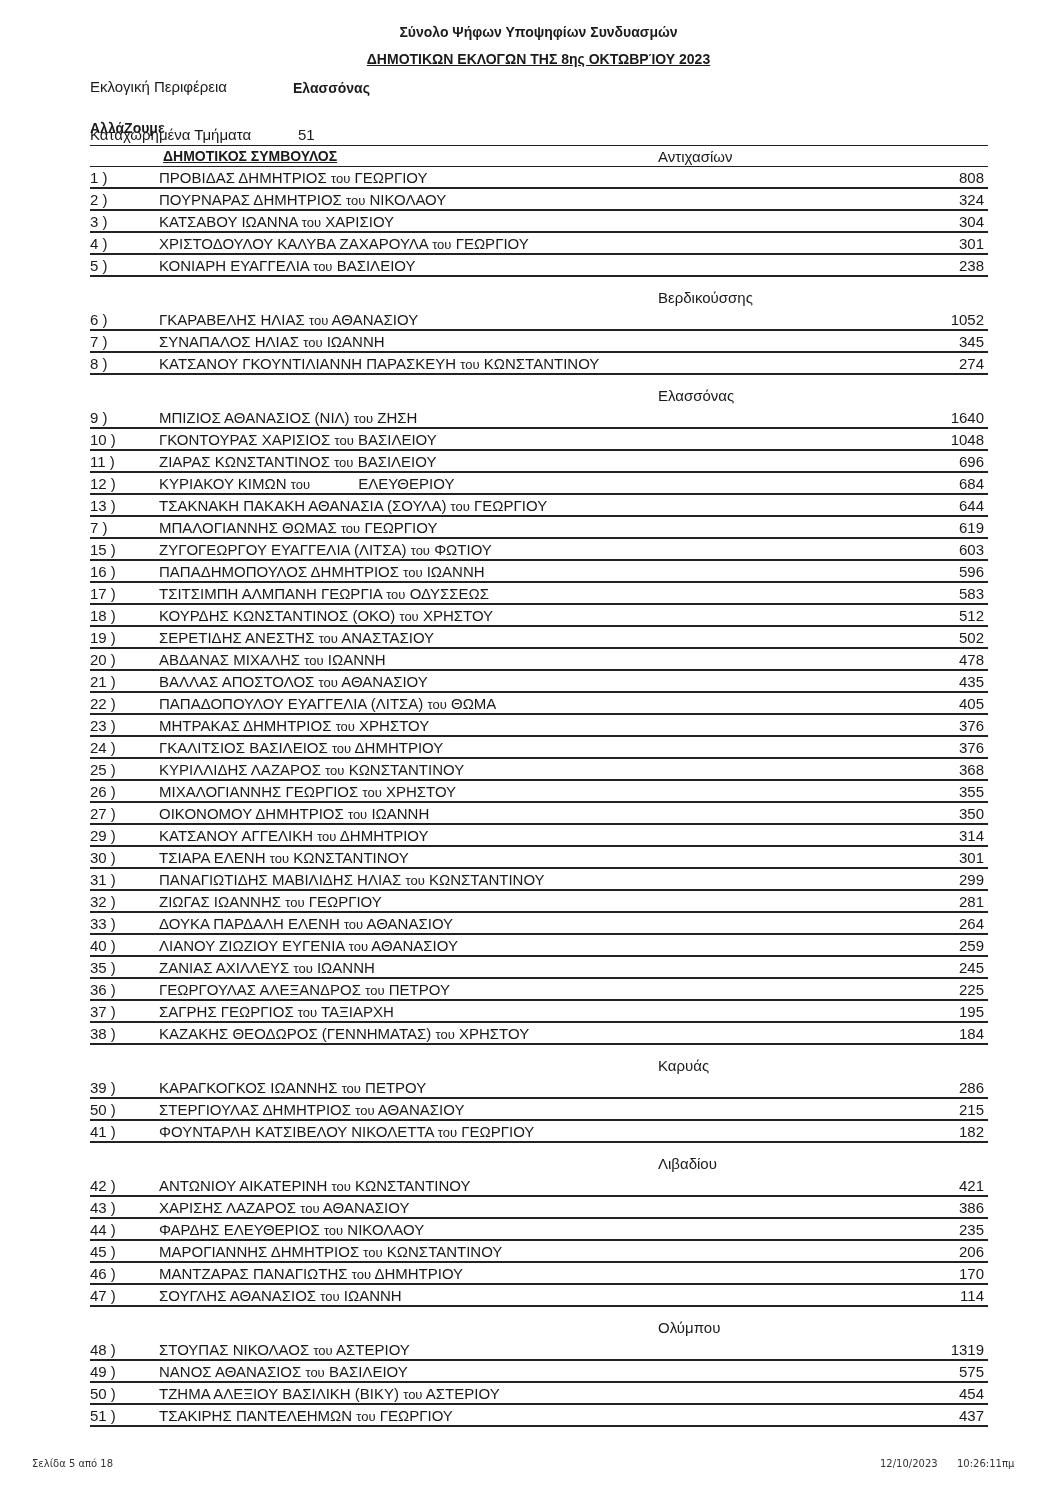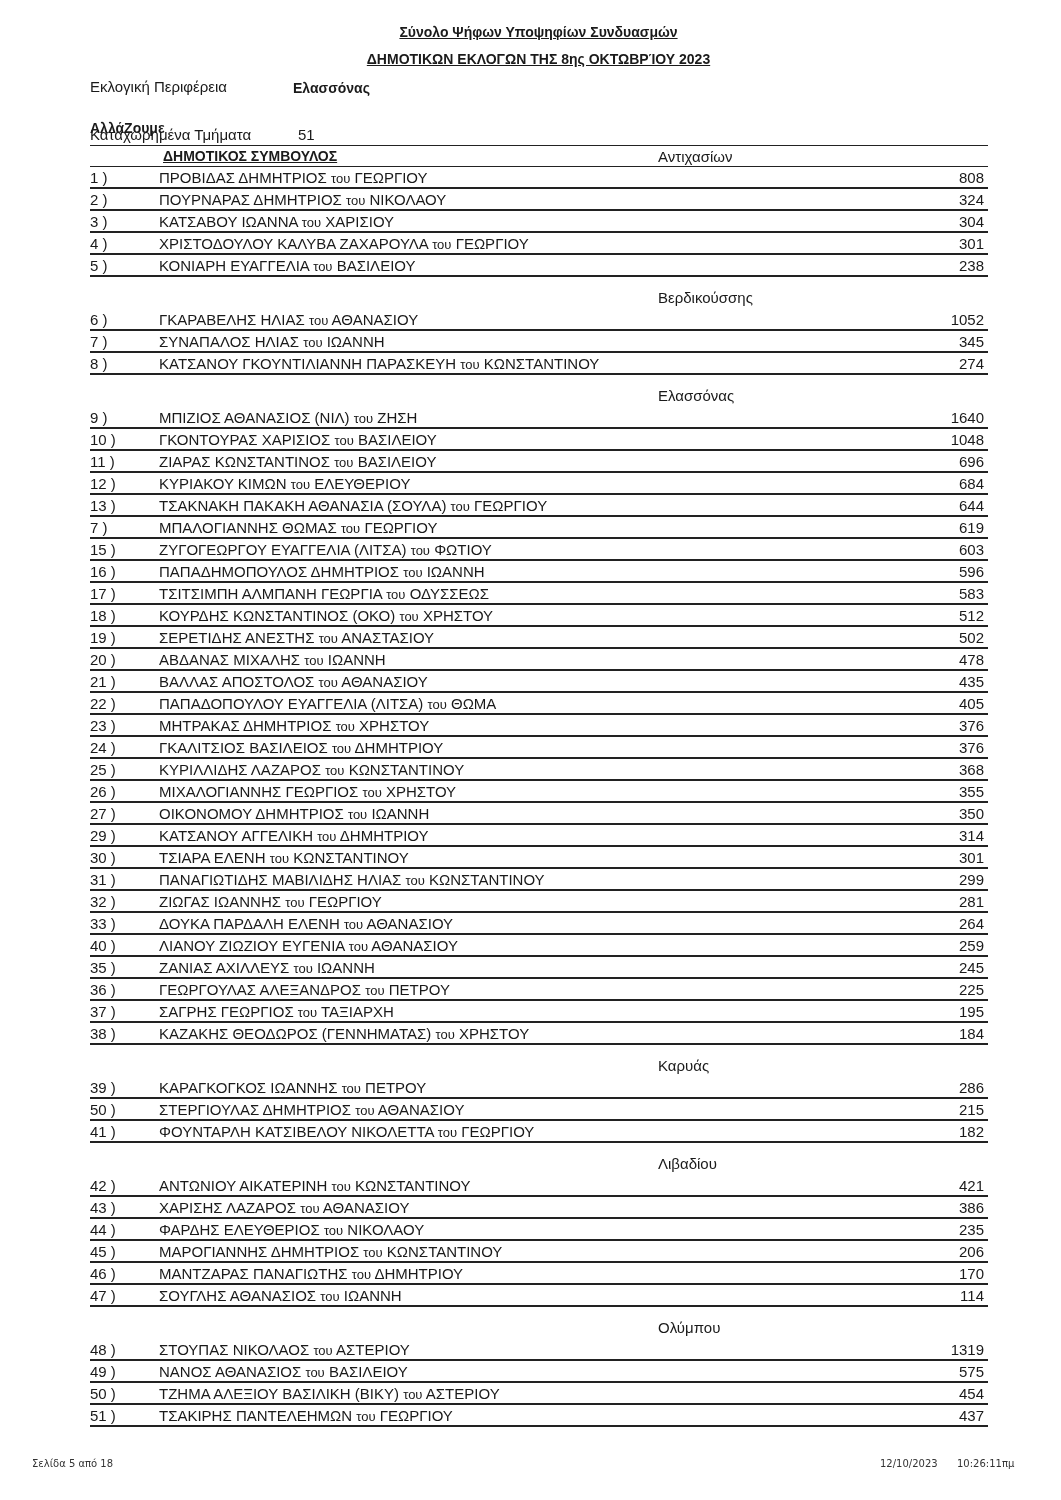--- a/index.html
+++ b/index.html
@@ -1,17 +1,17 @@
 <!DOCTYPE html>
 <html><head>
 <meta charset="utf-8">
 <style>
   html, body { margin:0; padding:0; background:#ffffff; }
   body { width:1061px; height:1500px; position:relative; font-family:"Liberation Sans", sans-serif; color:#1a1a1a; overflow:hidden; }
-  .title1 { position:absolute; top:24px; left:0; width:1061px; text-align:center; font-weight:bold; font-size:14px; text-decoration:underline; padding-left:16px; box-sizing:border-box; }
+  .title1 { position:absolute; top:24px; left:0; width:1061px; text-align:center; font-weight:bold; font-size:14px; padding-left:16px; box-sizing:border-box; }
   .title2 { position:absolute; top:51px; left:0; width:1061px; text-align:center; font-weight:bold; font-size:14px; text-decoration:underline; padding-left:16px; box-sizing:border-box; }
   .meta { position:absolute; font-size:15px; }
   .meta.bold { font-weight:bold; font-size:14px; }
   .table { position:absolute; left:90px; top:145px; width:898px; }
   .hdr { position:relative; height:20px; border-top:1.5px solid #222; border-bottom:1.5px solid #222; }
   .hdr .col-cand { position:absolute; left:73px; top:2px; font-weight:bold; font-size:14px; text-decoration:underline; }
   .hdr .col-sec { position:absolute; left:568px; top:2px; font-size:15px; }
   .row { position:relative; height:20px; border-bottom:2px solid #222; }
   .row span { position:absolute; top:2px; font-size:15px; white-space:nowrap; }
   .row .num { left:0; }
@@ -96,21 +96,21 @@
         <span class="name"><span style="position: static;">ΓΚΟΝΤΟΥΡΑΣ ΧΑΡΙΣΙΟΣ</span> <span class="tou">του</span> <span style="position: static;">ΒΑΣΙΛΕΙΟΥ</span></span>
         <span class="votes">1048</span>
       </div>
       <div class="row">
         <span class="num">11 )</span>
         <span class="name"><span style="position: static;">ΖΙΑΡΑΣ ΚΩΝΣΤΑΝΤΙΝΟΣ</span> <span class="tou">του</span> <span style="position: static;">ΒΑΣΙΛΕΙΟΥ</span></span>
         <span class="votes">696</span>
       </div>
       <div class="row">
         <span class="num">12 )</span>
-        <span class="name"><span style="position: static;">ΚΥΡΙΑΚΟΥ ΚΙΜΩΝ</span> <span class="tou">του</span> <span style="position: static;">ΕΛΕΥΘΕΡΙΟΥ</span></span>
+        <span class="name"><span style="position: static;">ΚΥΡΙΑΚΟΥ ΚΙΜΩΝ</span> <span class="tou">του</span> <span style="position: static; margin-left: 44px;">ΕΛΕΥΘΕΡΙΟΥ</span></span>
         <span class="votes">684</span>
       </div>
       <div class="row">
         <span class="num">13 )</span>
         <span class="name"><span style="position: static;">ΤΣΑΚΝΑΚΗ ΠΑΚΑΚΗ ΑΘΑΝΑΣΙΑ (ΣΟΥΛΑ)</span> <span class="tou">του</span> <span style="position: static;">ΓΕΩΡΓΙΟΥ</span></span>
         <span class="votes">644</span>
       </div>
       <div class="row">
         <span class="num">7 )</span>
         <span class="name"><span style="position: static;">ΜΠΑΛΟΓΙΑΝΝΗΣ ΘΩΜΑΣ</span> <span class="tou">του</span> <span style="position: static;">ΓΕΩΡΓΙΟΥ</span></span>

